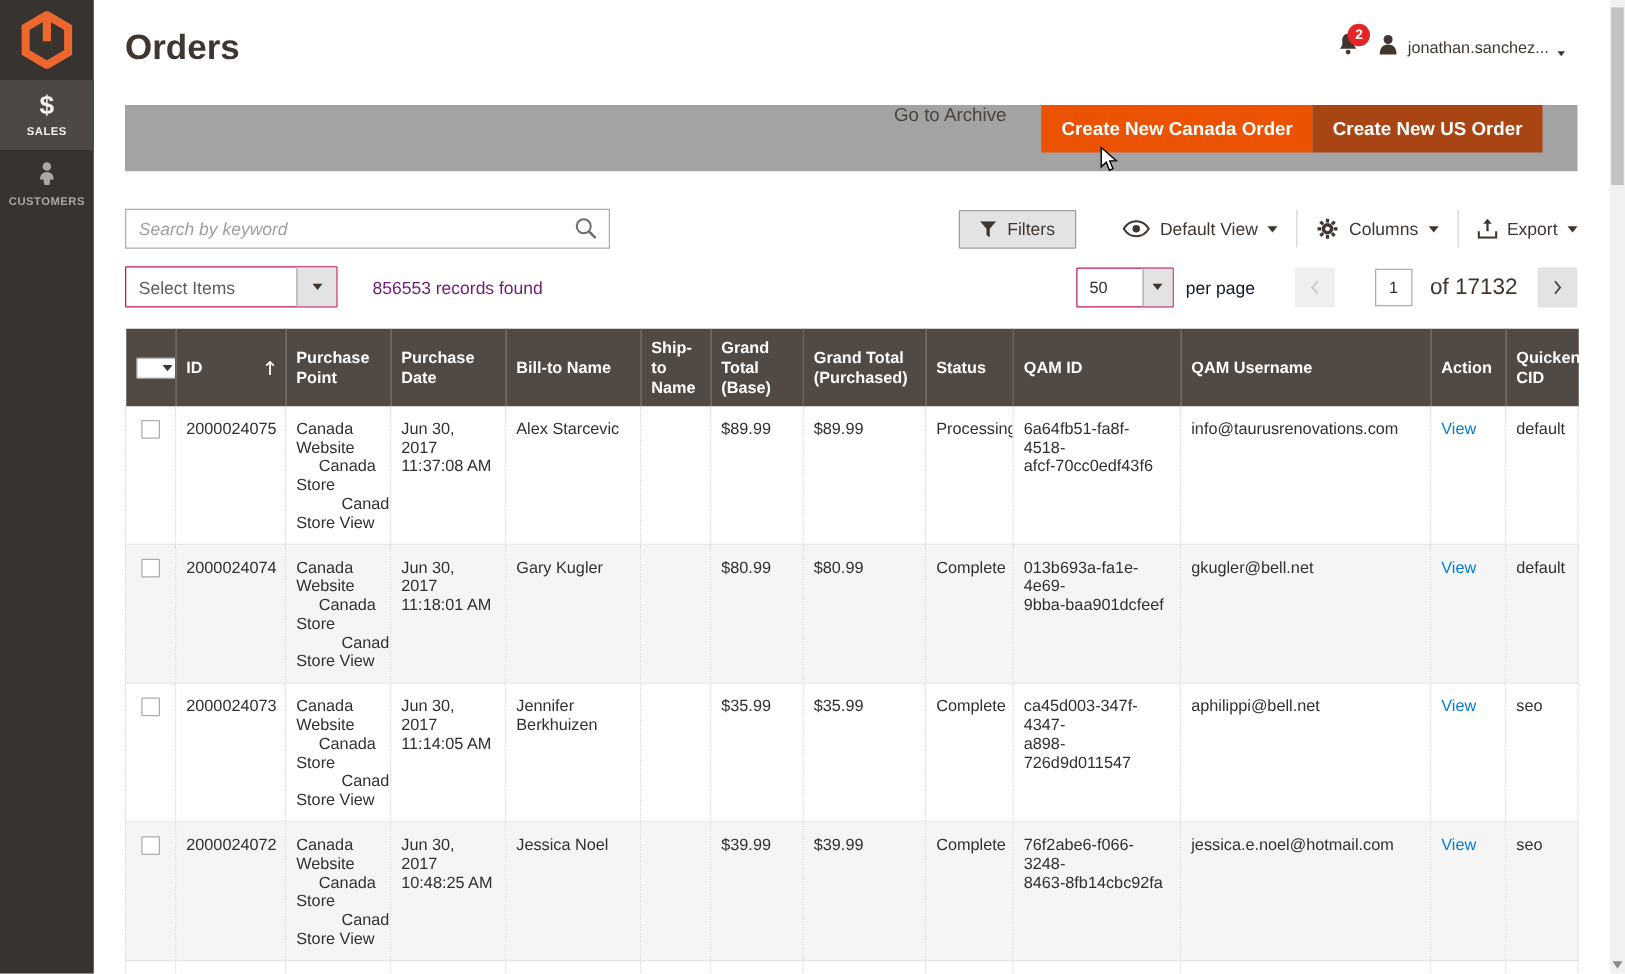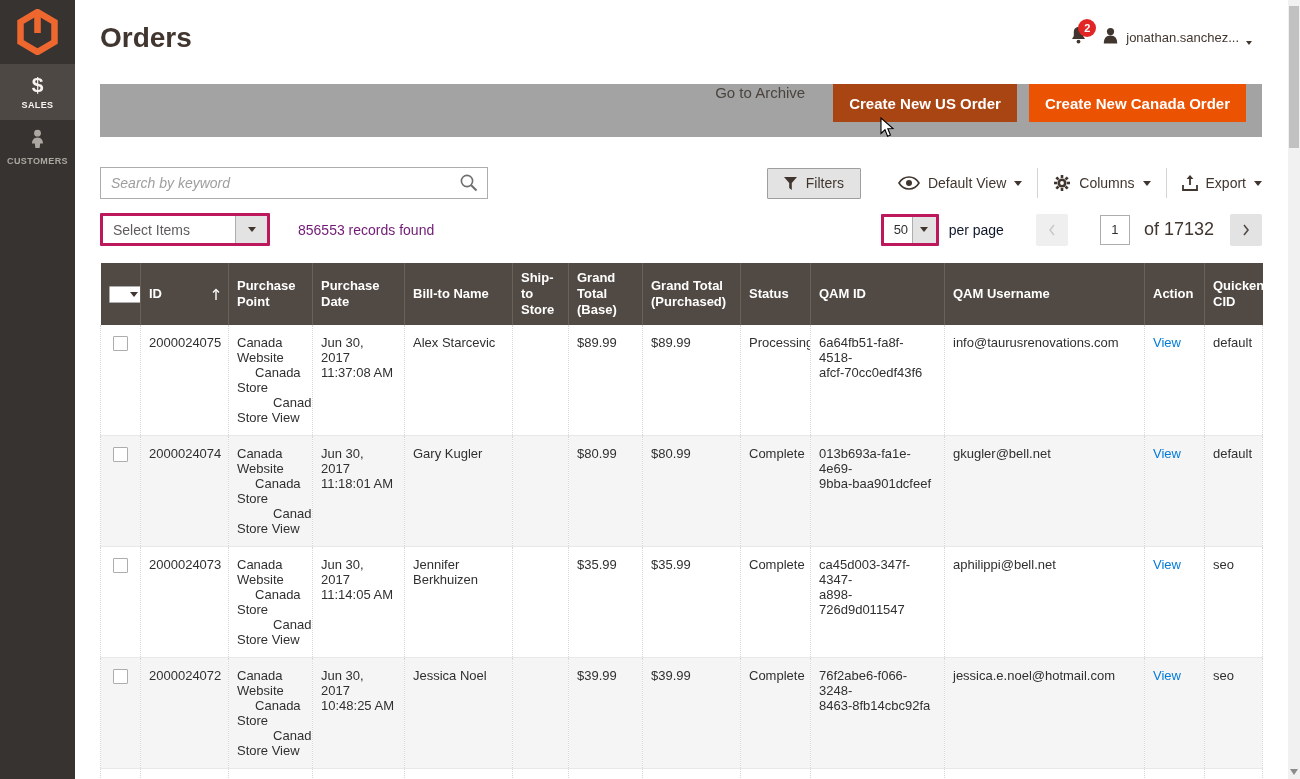--- a/index.html
+++ b/index.html
@@ -39,29 +39,29 @@
     font-family:inherit; font-size:14px; color:#303030; }
   .search-box input::placeholder { font-style:italic; color:#9e9e9e; }
   .search-box .mag { position:absolute; right:9px; top:6px; cursor:pointer; }
   .tool-group { margin-left:auto; display:flex; align-items:center; }
   .filters-btn { display:flex; align-items:center; gap:9px; background:#e3e3e3; border:1px solid #9e9e9e;
     border-radius:1px; height:31px; padding:0 16px; font-size:14px; color:#41362f; cursor:pointer; margin-right:22px; }
   .tool-item { display:flex; align-items:center; gap:8px; font-size:14px; color:#41362f; cursor:pointer; padding:0 15px; }
   .vdiv { width:1px; height:30px; background:#d4d4d4; }
   
   .controls-row { position:absolute; left:100px; top:213px; width:1162px; height:33px; display:flex; align-items:center; }
-  .select-ctl { display:flex; height:33px; border:3px solid #be185d; background:#fff; border-radius:1px; cursor:pointer; }
+  .select-ctl { display:flex; height:33px; border:1px solid #be185d; background:#fff; border-radius:1px; cursor:pointer; }
   .select-ctl .sel-label { display:flex; align-items:center; padding:0 10px; font-size:14px; color:#5f5d5b; }
   .select-ctl .sel-caret { display:flex; align-items:center; justify-content:center; background:#e3e3e3; border-left:1px solid #adadad; }
   .select-items { width:170px; }
   .select-items .sel-label { flex:1; }
   .select-items .sel-caret { width:32px; }
   .records { margin-left:28px; font-size:14px; color:#701a75; }
   .pager { margin-left:auto; display:flex; align-items:center; }
-  .pp-select { width:58px; height:32px; }
+  .pp-select { width:78px; height:32px; }
   .pp-select .sel-label { flex:1; font-size:13px; color:#303030; padding:0 0 0 10px; }
   .pp-select .sel-caret { width:24px; }
   .pp-label { font-size:14px; color:#0f172a; margin:0 14px 0 10px; }
   .nav-btn { width:32px; height:32px; border:none; border-radius:2px; display:flex; align-items:center; justify-content:center; cursor:pointer; }
   .nav-btn.prev { background:#efefef; margin-left:18px; cursor:default; }
   .nav-btn.next { background:#e3e3e3; margin-left:16px; }
   .page-input { width:30px; height:30px; border:1px solid #adadad; text-align:center; font-family:inherit; font-size:13px; color:#303030; margin-left:32px; }
   .of-pages { font-size:18px; color:#41362f; margin-left:14px; }
   
   .grid { position:absolute; left:100px; top:263px; width:1162px; }
@@ -130,22 +130,22 @@
       <circle cx="8.5" cy="4.6" r="3.6" fill="#41362f"></circle>
       <path d="M8.5 8.6 C4 8.6 1.8 11.6 1.8 16.5 L15.2 16.5 C15.2 11.6 13 8.6 8.5 8.6 Z" fill="#41362f"></path>
     </svg>
     <span class="username">jonathan.sanchez...</span>
     <span class="caret sm"></span>
   </div>
 </div>
 
 <div class="actions-bar">
   <span class="archive-link">Go to Archive</span>
+  <button class="btn canada">Create New Canada Order</button>
   <button class="btn us">Create New US Order</button>
-  <button class="btn canada">Create New Canada Order</button>
 </div>
 
 <div class="search-row">
   <div class="search-box">
     <input type="text" placeholder="Search by keyword" style="">
     <span class="mag">
       <svg width="20" height="20" viewBox="0 0 20 20">
           <circle cx="8" cy="8" r="5.6" fill="none" stroke="#6e6e6e" stroke-width="1.6"></circle>
           <line x1="12.2" y1="12.2" x2="17.5" y2="17.5" stroke="#6e6e6e" stroke-width="2"></line>
         </svg>
@@ -258,21 +258,21 @@
                 <line x1="4" y1="2.5" x2="4" y2="12" stroke="#fff" stroke-width="1.4"></line>
                 <polyline points="1,4.5 4,1.5 7,4.5" fill="none" stroke="#fff" stroke-width="1.4"></polyline>
               </svg></div>
         </th>
         <th>Purchase
 Point</th>
         <th>Purchase
 Date</th>
         <th>Bill-to Name</th>
         <th>Ship-to
-Store</th>
+Name</th>
         <th>Grand
 Total
 (Base)</th>
         <th>Grand Total
 (Purchased)</th>
         <th>Status</th>
         <th>QAM ID</th>
         <th>QAM Username</th>
         <th>Action</th>
         <th>Quicken

